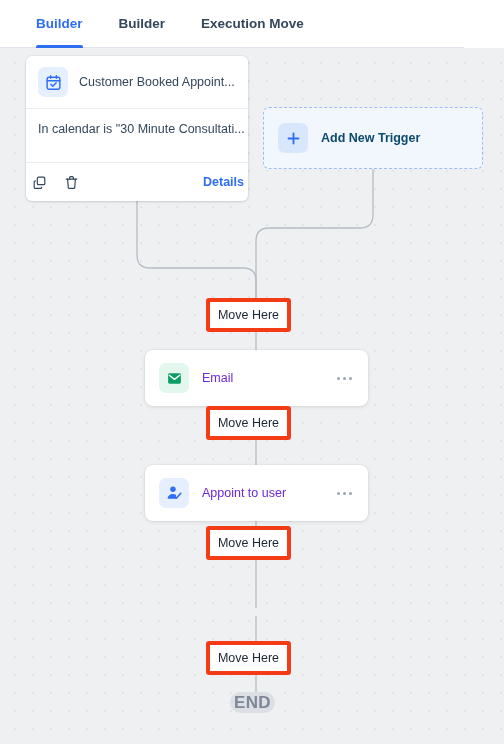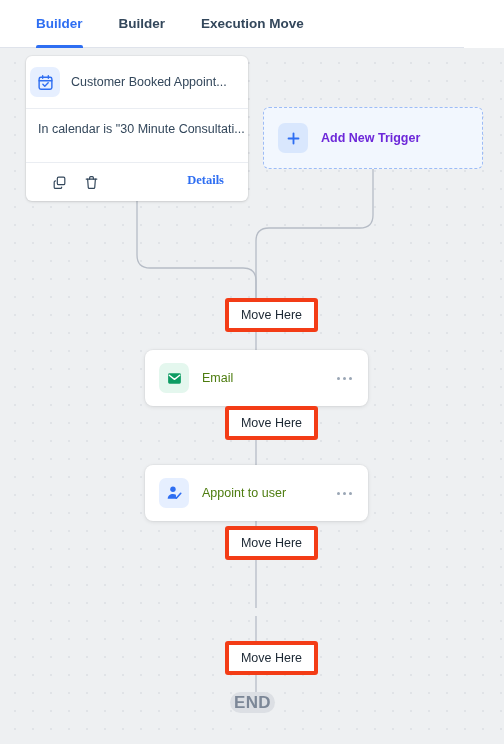--- a/index.html
+++ b/index.html
@@ -39,63 +39,62 @@
   }
   .wires{position:absolute;left:0;top:0;width:504px;height:696px;pointer-events:none;}
 
   
   .trigger-card{
     position:absolute;left:26px;top:8px;width:222px;
     background:#fff;border-radius:6px;
     box-shadow:0 1px 3px rgba(0,0,0,.12),0 0 0 1px rgba(0,0,0,.03);
     z-index:10;overflow:hidden;
   }
-  .tc-head{display:flex;align-items:center;padding:11px 4px;border-bottom:1px solid #eaedf2;}
+  .tc-head{display:flex;align-items:center;padding:11px 12px;border-bottom:1px solid #eaedf2;}
   .icon-box{
     width:30px;height:30px;border-radius:7px;
     display:flex;align-items:center;justify-content:center;flex:none;
   }
   .ib-blue{background:#e6efff;}
   .ib-green{background:#e4f7ee;}
   .ib-purple{background:#f0ebfd;}
   .tc-title{margin-left:11px;font-size:12.5px;color:#33475b;white-space:nowrap;overflow:hidden;}
   .tc-body{padding:13px 12px 26px 12px;font-size:12.5px;color:#33475b;border-bottom:1px solid #eaedf2;white-space:nowrap;overflow:hidden;}
-  .tc-foot{display:flex;padding:10px 24px;font-family:Liberation Serif, serif;}
+  .tc-foot{display:flex;align-items:center;padding:10px 4px;}
   .foot-icon{width:18px;height:18px;margin-right:14px;cursor:pointer;display:flex;align-items:center;justify-content:center;}
   .details{margin-left:auto;color:#2e6ef2;font-size:12.5px;font-weight:bold;cursor:pointer;}
 
   
   .add-trigger{
     position:absolute;left:263px;top:59px;width:220px;height:62px;
     border:1.5px dashed #9dbcf6;border-radius:6px;background:#f2f7fe;
     display:flex;align-items:center;padding-left:14px;box-sizing:border-box;
     z-index:10;cursor:pointer;
   }
   .plus-box{width:30px;height:30px;border-radius:7px;background:#d9e7fd;display:flex;align-items:center;justify-content:center;flex:none;}
-  .add-label{margin-left:13px;color:#6d28d9;font-size:12.5px;font-weight:bold;white-space:nowrap;}
+  .add-label{margin-left:13px;color:#0c4a6e;font-size:12.5px;font-weight:bold;white-space:nowrap;}
 
   
   .node{
     position:absolute;left:145px;width:223px;height:56px;
     background:#fff;border-radius:8px;
     box-shadow:0 1px 4px rgba(0,0,0,.10),0 0 0 1px rgba(0,0,0,.025);
     display:flex;align-items:center;padding:0 14px;box-sizing:border-box;z-index:10;
   }
-  .node-label{margin-left:13px;font-size:12.5px;color:#4d7c0f;white-space:nowrap;}
+  .node-label{margin-left:13px;font-size:12.5px;color:#6d28d9;white-space:nowrap;}
   .dots{margin-left:auto;display:flex;gap:3px;cursor:pointer;padding:6px 2px;}
   .dots i{width:3px;height:3px;border-radius:50%;background:#9aa6b5;display:block;}
 
   
   .move-here{
-    position:absolute;left:206px;width:93px;height:34px;
+    position:absolute;left:206px;width:85px;height:34px;
     background:#fff;border:4px solid #f33c16;border-radius:3px;
     display:flex;align-items:center;justify-content:center;
     font-size:12.5px;color:#1b2733;z-index:20;box-sizing:border-box;
     cursor:pointer;
-    margin-left:19px;
   }
 
   
   .end-pill{
     position:absolute;left:230px;width:45px;height:21px;
     background:#dcdfe4;border-radius:11px;
     display:flex;align-items:center;justify-content:center;
     font-size:17px;font-weight:bold;color:#7c8797;letter-spacing:.4px;z-index:10;
   }
 </style>

